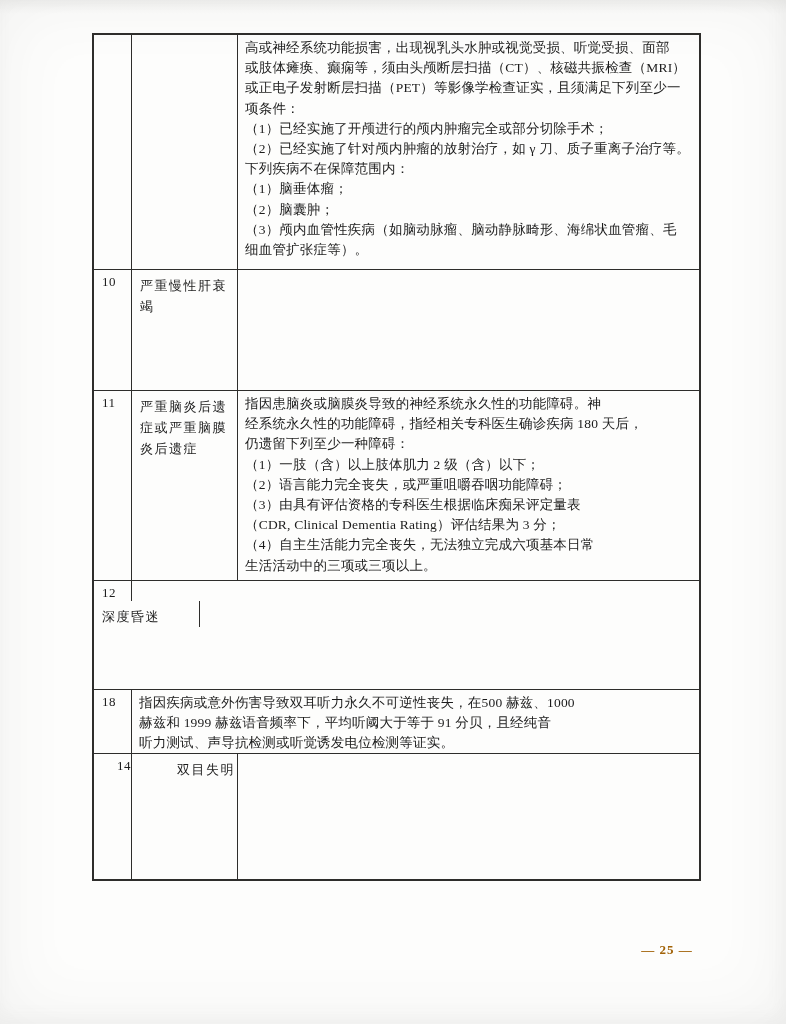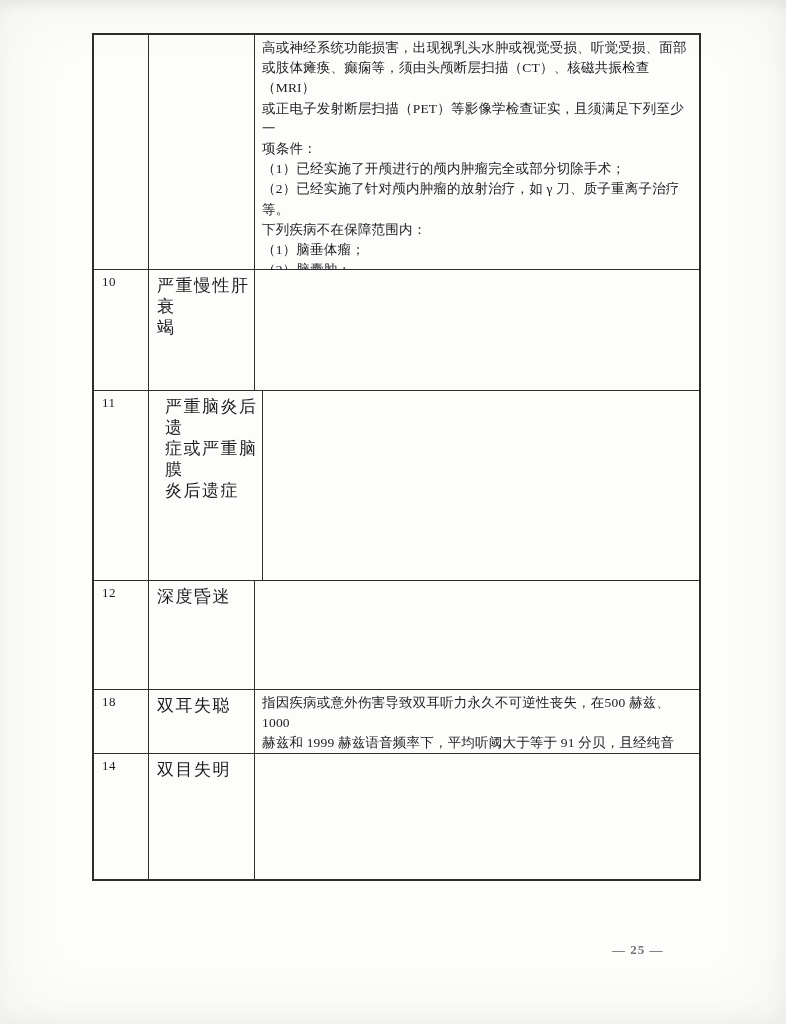--- a/index.html
+++ b/index.html
@@ -37,59 +37,60 @@
     display: flex;
     flex-direction: column;
     background: transparent;
   }
   .trow {
     display: flex;
     box-sizing: border-box;
     border-bottom: 1.6px solid #2e2d2b;
     overflow: hidden;
   }
-  .trow:last-child { border-bottom: none; flex: 1; }
+  .trow:last-child { border-bottom: none; flex: 1; text-align: right; }
   .r0 { height: 235px; }
   .r1 { height: 121px; }
-  .r2 { height: 190px; gap: 8px; }
-  .r3 { height: 109px; }
+  .r2 { height: 190px; }
+  .r3 { height: 109px; flex-direction: column; }
   .r4 { height: 64px; }
 
   .cell { box-sizing: border-box; overflow: hidden; white-space: pre-line; }
   .cell-num {
-    width: 55px;
+    width: 38px;
     border-right: 1.6px solid #2e2d2b;
     padding: 4px 0 0 8px;
     font-size: 13px;
     letter-spacing: 0.5px;
   }
   .cell-title {
     width: 106px;
     border-right: 1.6px solid #2e2d2b;
     padding: 5px 2px 0 8px;
-    font-size: 17px;
+    font-size: 13px;
     line-height: 21px;
     letter-spacing: 1.5px;
   }
   .cell-content {
     flex: 1;
     padding: 3px 5px 0 7px;
     font-size: 13.5px;
     line-height: 20.2px;
     letter-spacing: 0.2px;
   }
   .page-number {
     position: absolute;
     left: 612px;
     top: 942px;
     width: 110px;
+    text-align: center;
     font-size: 13px;
     font-weight: bold;
     letter-spacing: 1px;
-    color: #737373;
+    color: #a16207;
   }
 </style>
 </head>
 <body>
 
 <div class="page">
 
   <div class="doc-table">
 
     <div class="trow r0">
@@ -112,30 +113,38 @@
       <div class="cell cell-num">10</div>
       <div class="cell cell-title">严重慢性肝衰
 竭</div>
     </div>
 
     <div class="trow r2">
       <div class="cell cell-num">11</div>
       <div class="cell cell-title">严重脑炎后遗
 症或严重脑膜
 炎后遗症</div>
+      <div class="cell cell-content">指因患脑炎或脑膜炎导致的神经系统永久性的功能障碍。神
+经系统永久性的功能障碍，指经相关专科医生确诊疾病 180 天后，
+仍遗留下列至少一种障碍：
+（1）一肢（含）以上肢体肌力 2 级（含）以下；
+（2）语言能力完全丧失，或严重咀嚼吞咽功能障碍；
+（3）由具有评估资格的专科医生根据临床痴呆评定量表
+（CDR, Clinical Dementia Rating）评估结果为 3 分；
+（4）自主生活能力完全丧失，无法独立完成六项基本日常
+生活活动中的三项或三项以上。</div>
     </div>
 
     <div class="trow r3">
       <div class="cell cell-num">12</div>
       <div class="cell cell-title">深度昏迷</div>
     </div>
 
     <div class="trow r4">
       <div class="cell cell-num">18</div>
-      <div class="cell cell-title">双耳失聪</div>
       <div class="cell cell-content">指因疾病或意外伤害导致双耳听力永久不可逆性丧失，在500 赫兹、1000
 赫兹和 1999 赫兹语音频率下，平均听阈大于等于 91 分贝，且经纯音
 听力测试、声导抗检测或听觉诱发电位检测等证实。</div>
     </div>
 
     <div class="trow r5">
       <div class="cell cell-num">14</div>
       <div class="cell cell-title">双目失明</div>
     </div>
 

